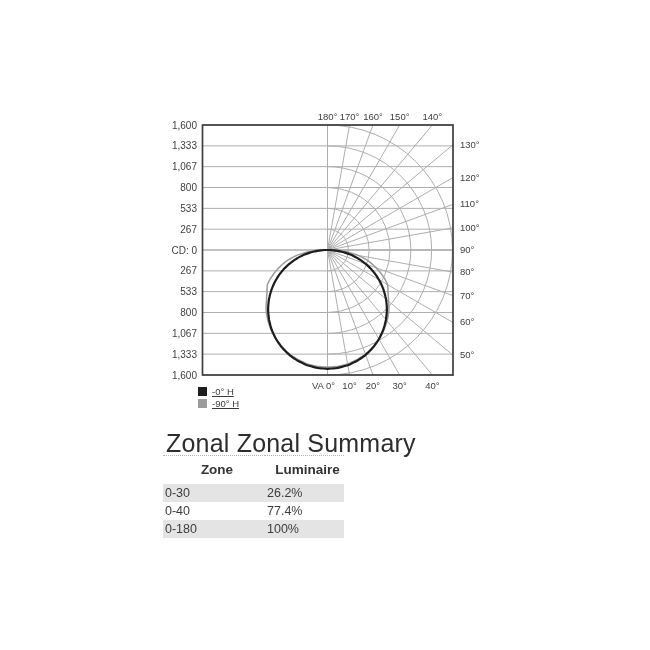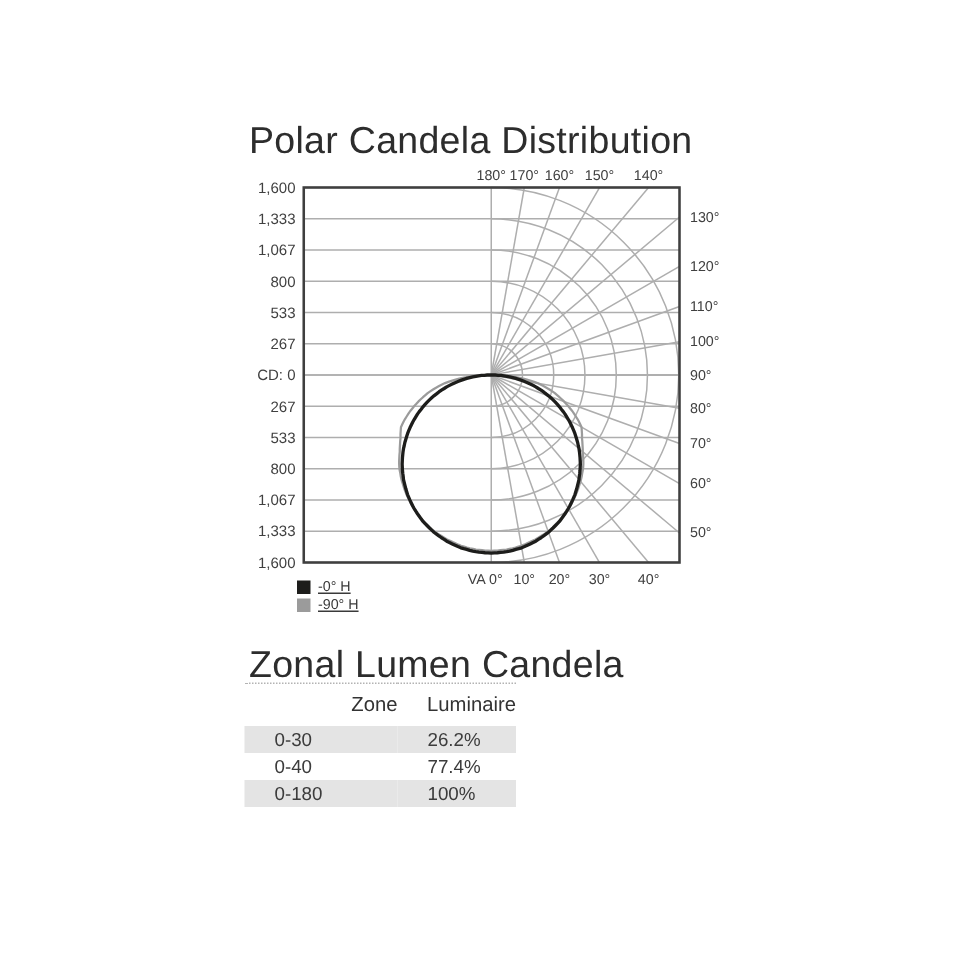--- a/index.html
+++ b/index.html
@@ -17,34 +17,33 @@
   #chart-svg text{fill:#404040;}
   .legend{position:absolute;left:198px;top:386px;font-size:9.5px;color:#3a3a3a;}
   .legend-row{display:flex;align-items:center;height:11px;margin-bottom:1px;text-decoration:underline;}
   .legend-swatch{width:9px;height:9px;margin-right:5px;flex:0 0 auto;}
   table.zonal-table{
     position:absolute;left:163px;top:455px;width:181px;border-collapse:collapse;
     border-top:1px dotted #b3b3b3;color:#3c3c3c;table-layout:fixed;
   }
   table.zonal-table col.c1{width:102px;}
   table.zonal-table th{
-    text-align:right;font-weight:normal;font-size:13.5px;color:#333333;
+    text-align:center;font-weight:bold;font-size:13.5px;color:#333333;
     padding:6px 0 7px 6px;
   }
   table.zonal-table td{
-    font-size:12.5px;padding:2px 0 2px 20px;height:14px;
+    font-size:12.5px;padding:2px 0 2px 2px;height:14px;
   }
   table.zonal-table tbody tr:nth-child(odd){background:#e4e4e4;}
 </style>
 </head>
 <body>
 
 <div id="stage">
 
-  <div id="polar-title" class="section-title">Polar Candela Distribution</div>
 
   <svg id="chart-svg" width="650" height="650">
       <g>
         <line x1="202.5" y1="250" x2="453" y2="250" stroke="#aeaeae" stroke-width="1"></line>
         <line x1="202.5" y1="250" x2="453" y2="250" stroke="#aeaeae" stroke-width="1"></line>
         <line x1="202.5" y1="229.140625" x2="453" y2="229.140625" stroke="#aeaeae" stroke-width="1"></line>
         <line x1="202.5" y1="270.859375" x2="453" y2="270.859375" stroke="#aeaeae" stroke-width="1"></line>
         <line x1="202.5" y1="208.359375" x2="453" y2="208.359375" stroke="#aeaeae" stroke-width="1"></line>
         <line x1="202.5" y1="291.640625" x2="453" y2="291.640625" stroke="#aeaeae" stroke-width="1"></line>
         <line x1="202.5" y1="187.5" x2="453" y2="187.5" stroke="#aeaeae" stroke-width="1"></line>
@@ -125,21 +124,21 @@
     <div class="legend-row">
       <span class="legend-swatch" id="swatch-0" style="background: rgb(29, 29, 27);"></span>
       <span>-0° H</span>
     </div>
     <div class="legend-row">
       <span class="legend-swatch" id="swatch-1" style="background: rgb(155, 155, 155);"></span>
       <span>-90° H</span>
     </div>
   </div>
 
-  <div id="zonal-title" class="section-title">Zonal Lumen Candela</div>
+  <div id="zonal-title" class="section-title">Zonal Zonal Summary</div>
 
   <table class="zonal-table">
     <colgroup>
         <col class="c1">
         <col>
       </colgroup>
     <thead>
       <tr>
         <th>Zone</th>
         <th>Luminaire</th>

